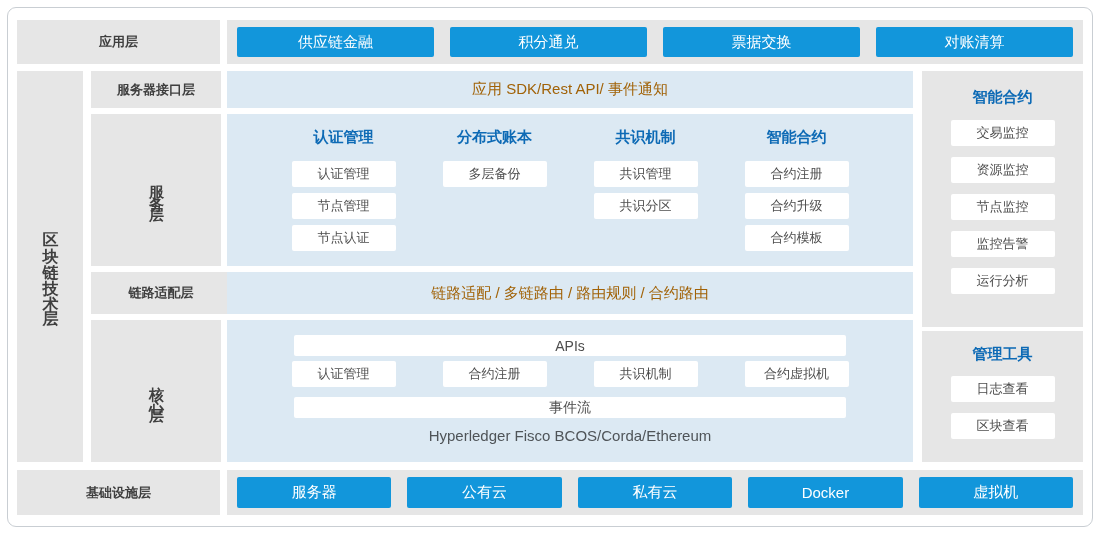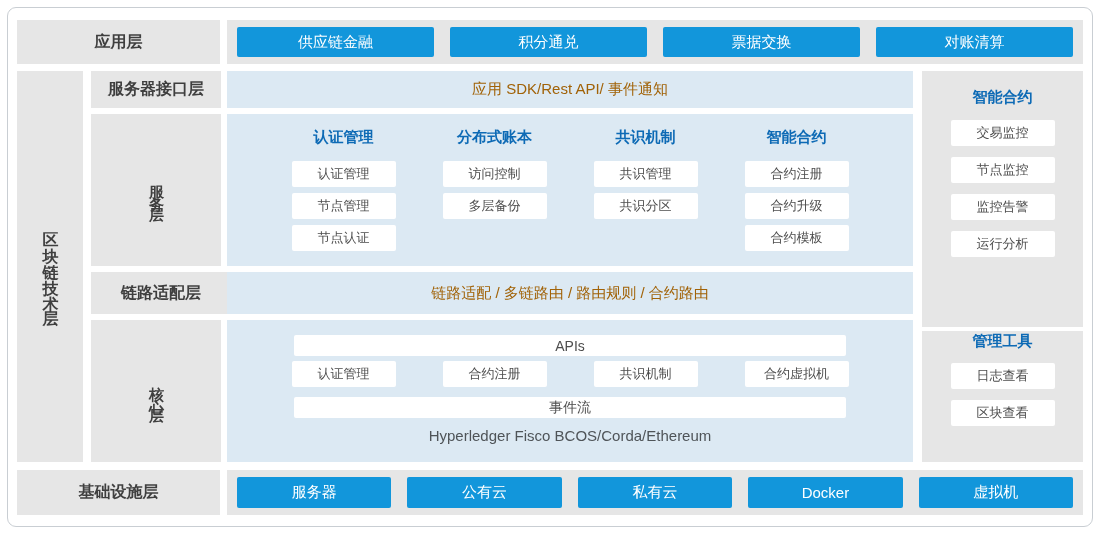--- a/index.html
+++ b/index.html
@@ -15,21 +15,21 @@
   .frame {
     left: 7px; top: 7px; width: 1086px; height: 520px;
     border: 1px solid #c9ced3;
     border-radius: 9px;
     background: #ffffff;
   }
   .graybox { background: var(--panel-gray, #e6e6e6); }
   .bluebox { background: var(--panel-blue, #dce9f3); }
   .center { display: flex; align-items: center; justify-content: center; }
   .layer-label {
-    font-weight: bold; font-size: 16px; color: #3f3f3f;
+    font-weight: bold; font-size: 13px; color: #3f3f3f;
   }
   .vtext {
     writing-mode: vertical-rl;
     text-orientation: upright;
     font-weight: bold; color: #3f3f3f;
   }
   .vtext-big { font-size: 16px; letter-spacing: 16px; }
   .vtext-small { font-size: 15px; letter-spacing: 11px; }
   .btn-strip { display: flex; gap: 16px; padding: 7px 10px; text-align: center; }
   .btn {
@@ -78,21 +78,21 @@
     font-size: 15px; color: #4f5458;
   }
   .side-panel { text-align: center; }
   .side-header {
     color: var(--header-blue, #0d6ab5);
     font-weight: bold; font-size: 15px;
     height: 20px; line-height: 20px;
   }
   .monitor-panel { padding-top: 16px; }
   .monitor-panel .side-header { margin-bottom: 13px; }
-  .tools-panel { }
+  .tools-panel { padding-top: 13px; }
   .tools-panel .side-header { margin-bottom: 12px; }
   .side-panel .chip { margin-bottom: 11px; }
 </style>
 </head>
 <body>
 
 <div class="abs frame"></div>
 
 <div class="abs graybox center" style="left:17px; top:20px; width:203px; height:44px;">
   <span class="layer-label">应用层</span>
@@ -121,21 +121,20 @@
 <div class="abs bluebox service-panel" style="left:227px; top:114px; width:686px; height:152px;">
   <div class="cols4">
     <div>
       <div class="col-header">认证管理</div>
       <div class="chip">认证管理</div>
       <div class="chip">节点管理</div>
       <div class="chip">节点认证</div>
     </div>
     <div>
       <div class="col-header">分布式账本</div>
-      <div class="chip">访问控制</div>
       <div class="chip">多层备份</div>
     </div>
     <div>
       <div class="col-header">共识机制</div>
       <div class="chip">共识管理</div>
       <div class="chip">共识分区</div>
     </div>
     <div>
       <div class="col-header">智能合约</div>
       <div class="chip">合约注册</div>
@@ -163,20 +162,21 @@
     <div class="chip">共识机制</div>
     <div class="chip">合约虚拟机</div>
   </div>
   <div class="wide-bar">事件流</div>
   <div class="core-footer">Hyperledger Fisco BCOS/Corda/Ethereum</div>
 </div>
 
 <div class="abs graybox side-panel monitor-panel" style="left:922px; top:71px; width:161px; height:256px;">
   <div class="side-header">智能合约</div>
   <div class="chip">交易监控</div>
+  <div class="chip">资源监控</div>
   <div class="chip">节点监控</div>
   <div class="chip">监控告警</div>
   <div class="chip">运行分析</div>
 </div>
 
 <div class="abs graybox side-panel tools-panel" style="left:922px; top:331px; width:161px; height:131px;">
   <div class="side-header">管理工具</div>
   <div class="chip">日志查看</div>
   <div class="chip">区块查看</div>
 </div>

